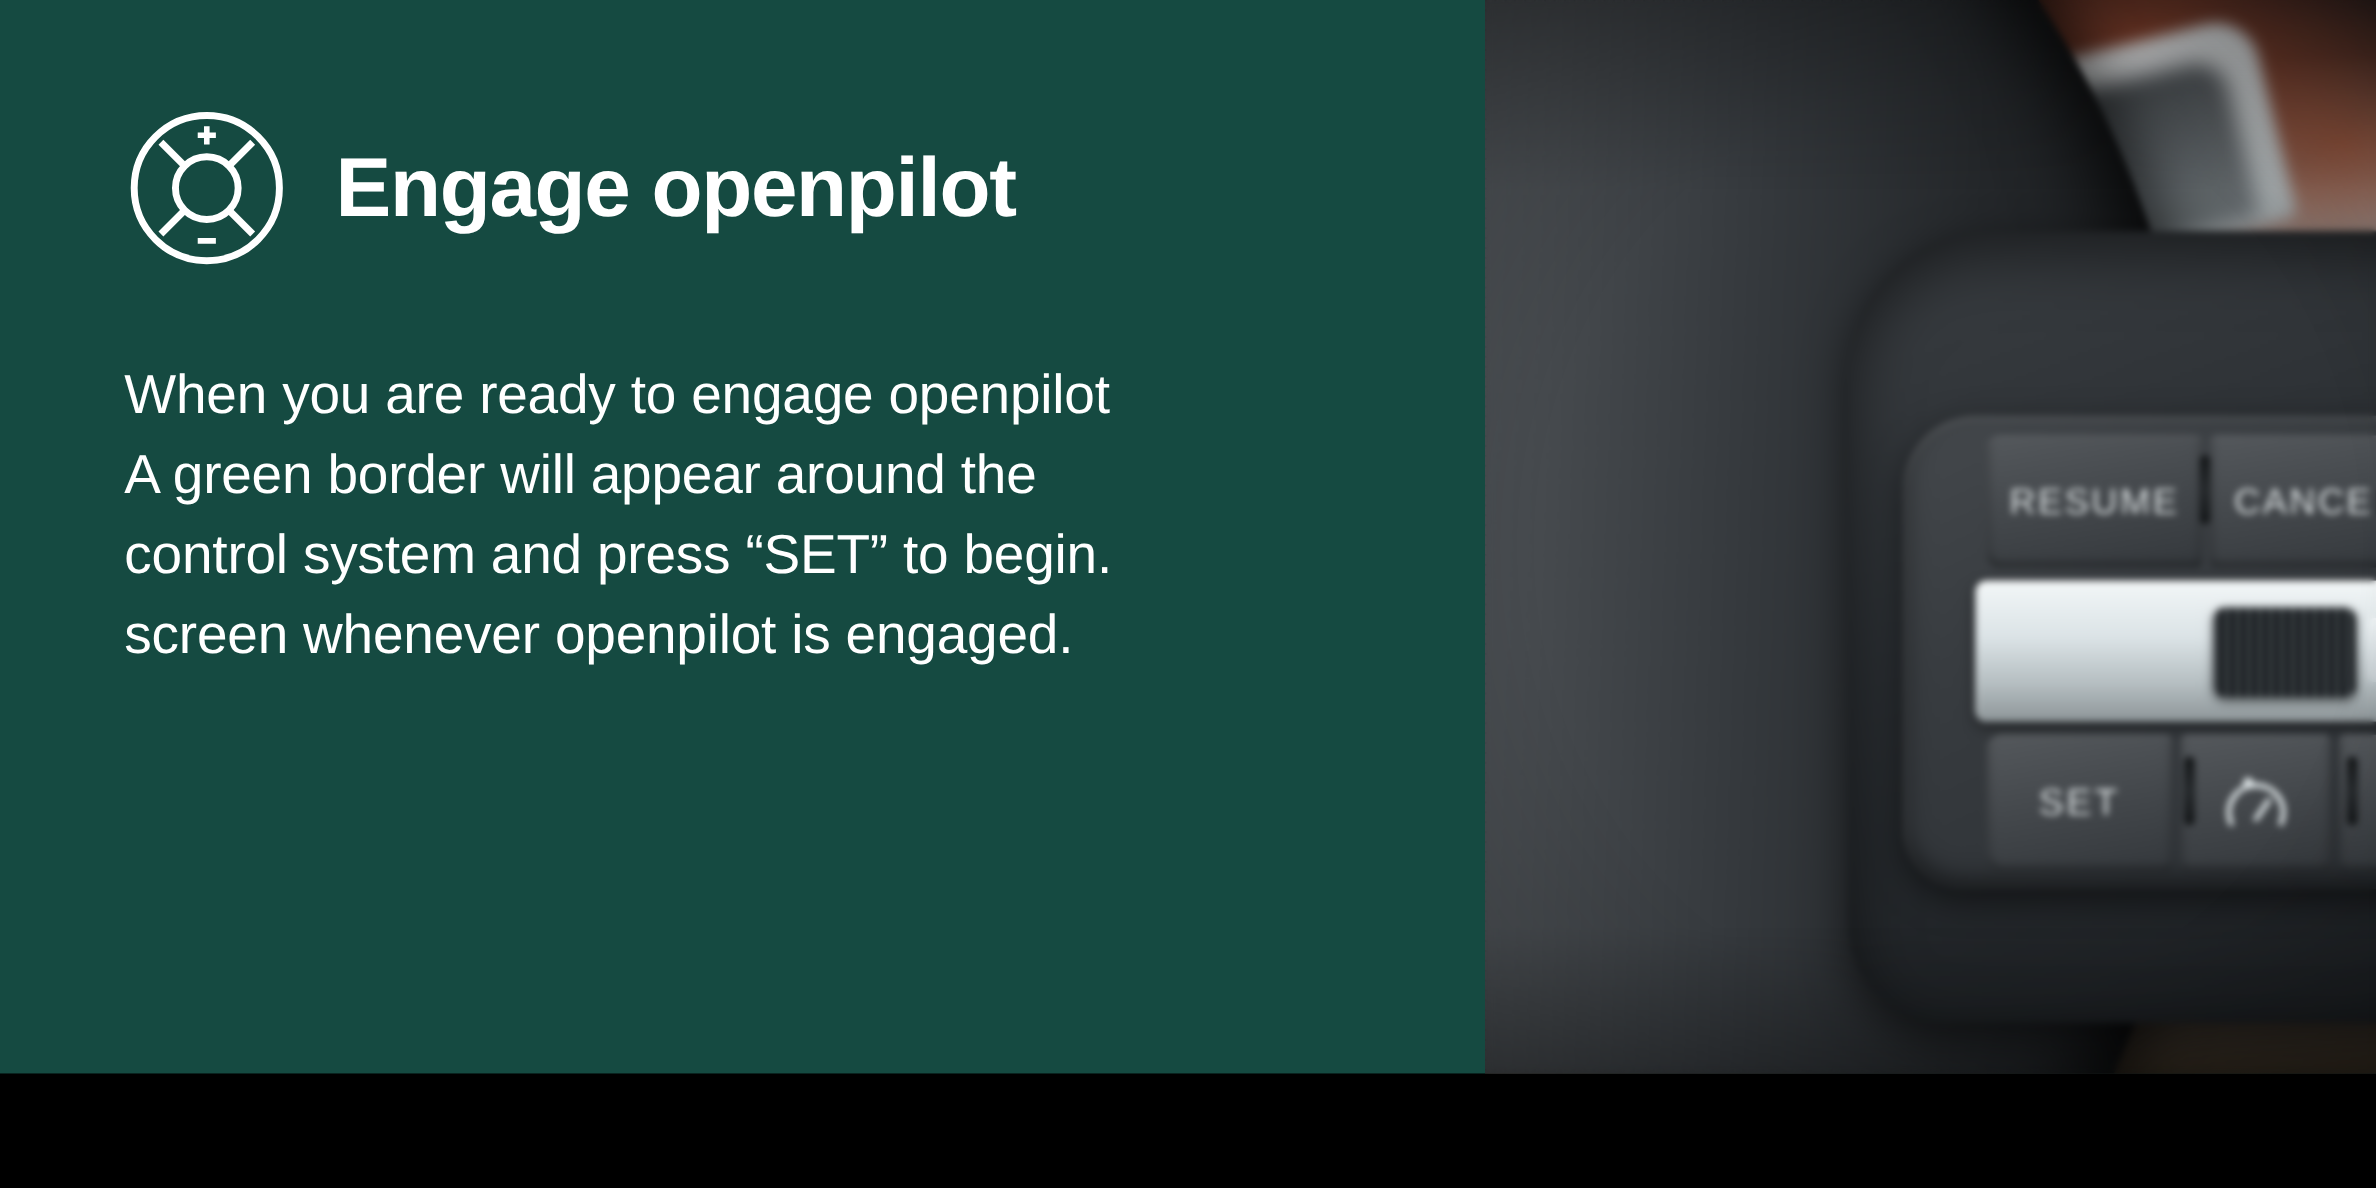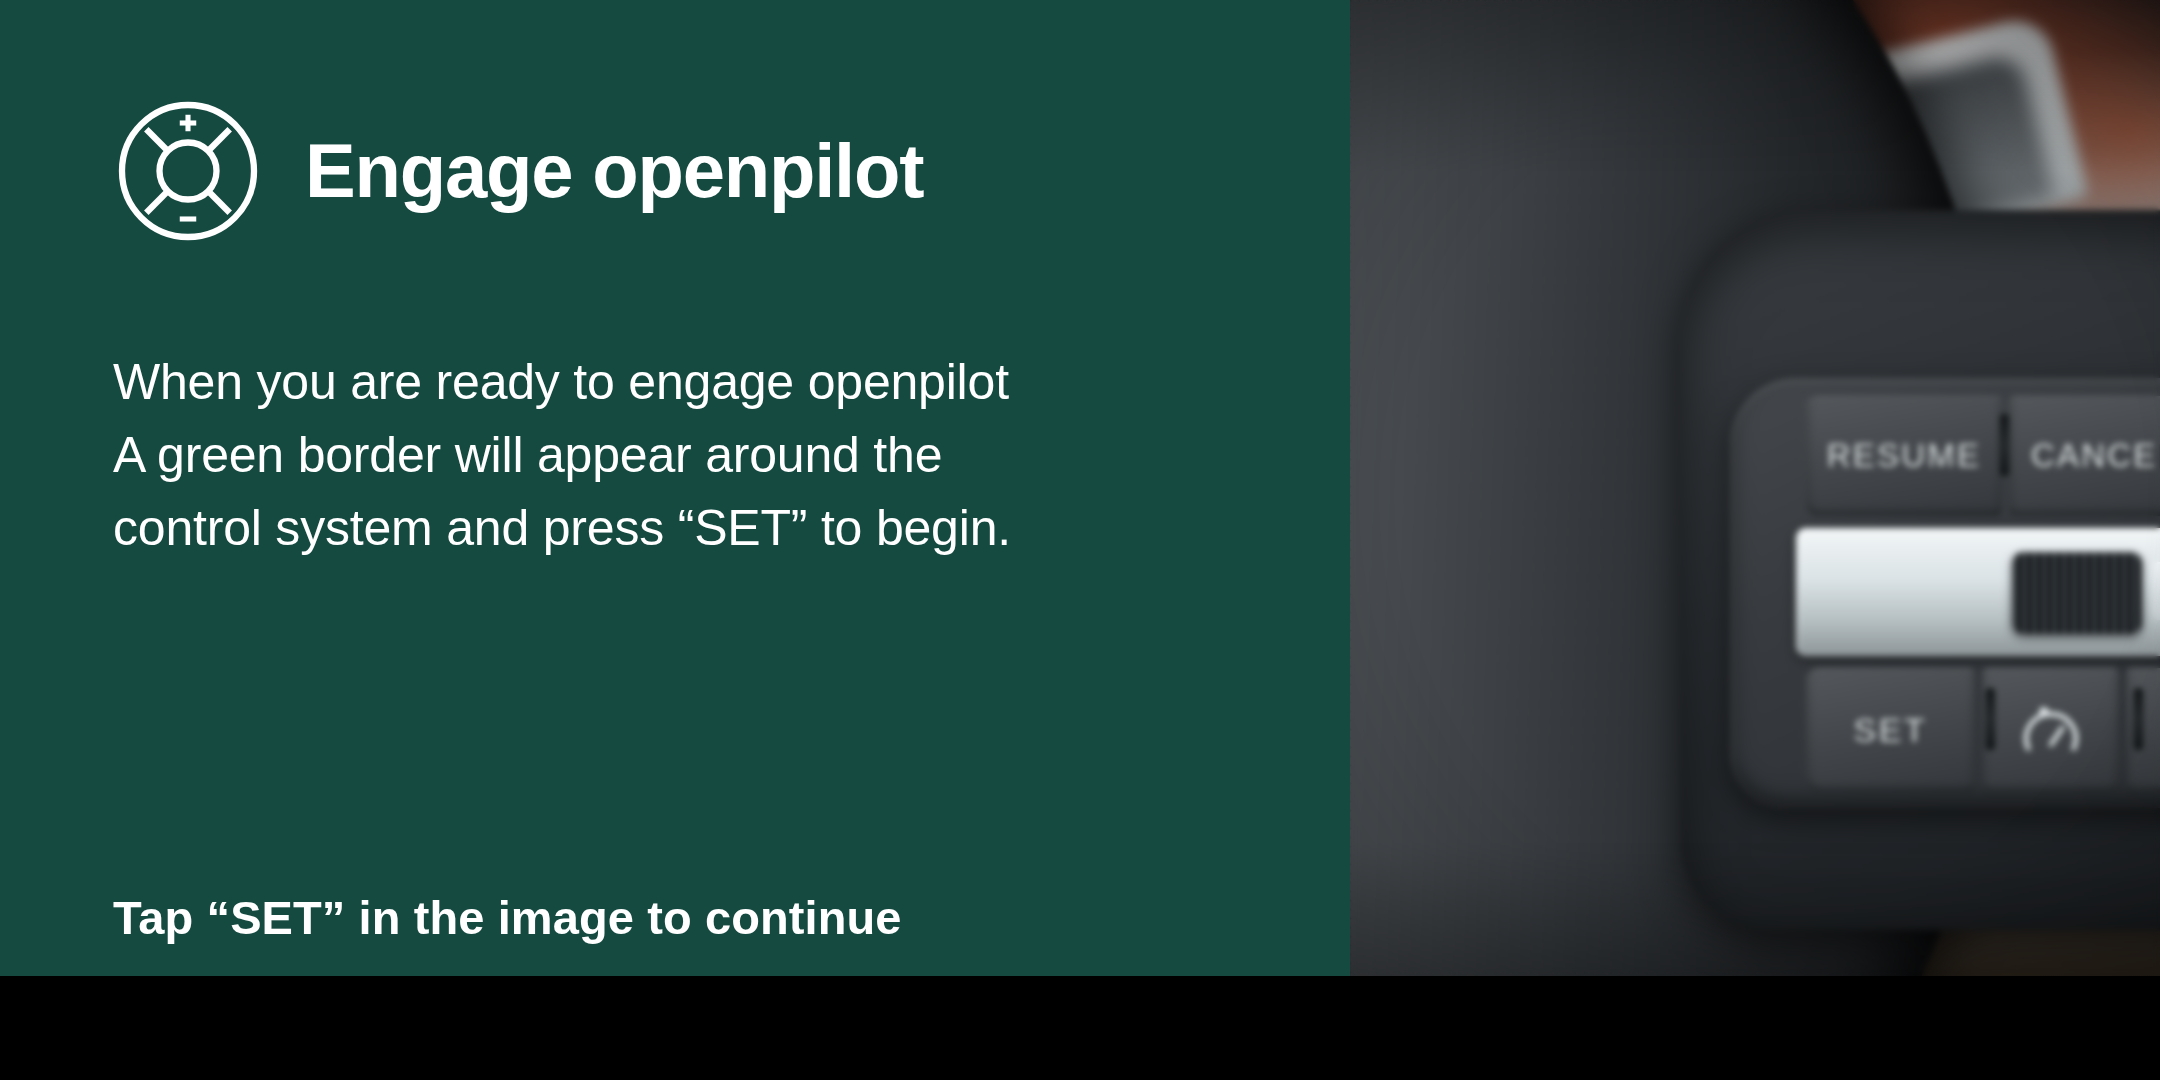--- a/index.html
+++ b/index.html
@@ -52,21 +52,21 @@
     font-family: "Liberation Sans", sans-serif;
     font-weight: 700;
     font-size: 76px;
     line-height: 1;
     letter-spacing: -1.2px;
     color: #ffffff;
     white-space: nowrap;
   }
 
   .body-copy {
-    margin-top: 100px;
+    margin-top: 76px;
     color: #ffffff;
     font-family: "Liberation Sans Narrow", "Liberation Sans", sans-serif;
     font-size: 50px;
     line-height: 73px;
     font-weight: 400;
     letter-spacing: -0.2px;
     max-width: 1180px;
   }
   .body-copy .ln { display: block; white-space: nowrap; }
 
@@ -329,25 +329,25 @@
         </svg>
       </span>
 
       <h1 class="page-title">Engage openpilot</h1>
     </div>
 
     <div class="body-copy">
       <span class="ln">When you are ready to engage openpilot</span>
       <span class="ln">A green border will appear around the</span>
       <span class="ln">control system and press “SET” to begin.</span>
+      <span class="ln">screen whenever openpilot is engaged.</span>
     </div>
 
     <div class="spacer"></div>
 
-    <div class="cta-line">Tap “SET” in the image to continue</div>
   </div>
 
   <div class="photo-panel">
 
     <div class="bg-environment"></div>
     <div class="bg-glass"></div>
     <div class="trim-chrome"></div>
     <div class="trim-chrome-inner"></div>
 
     <div class="wheel-rim">

